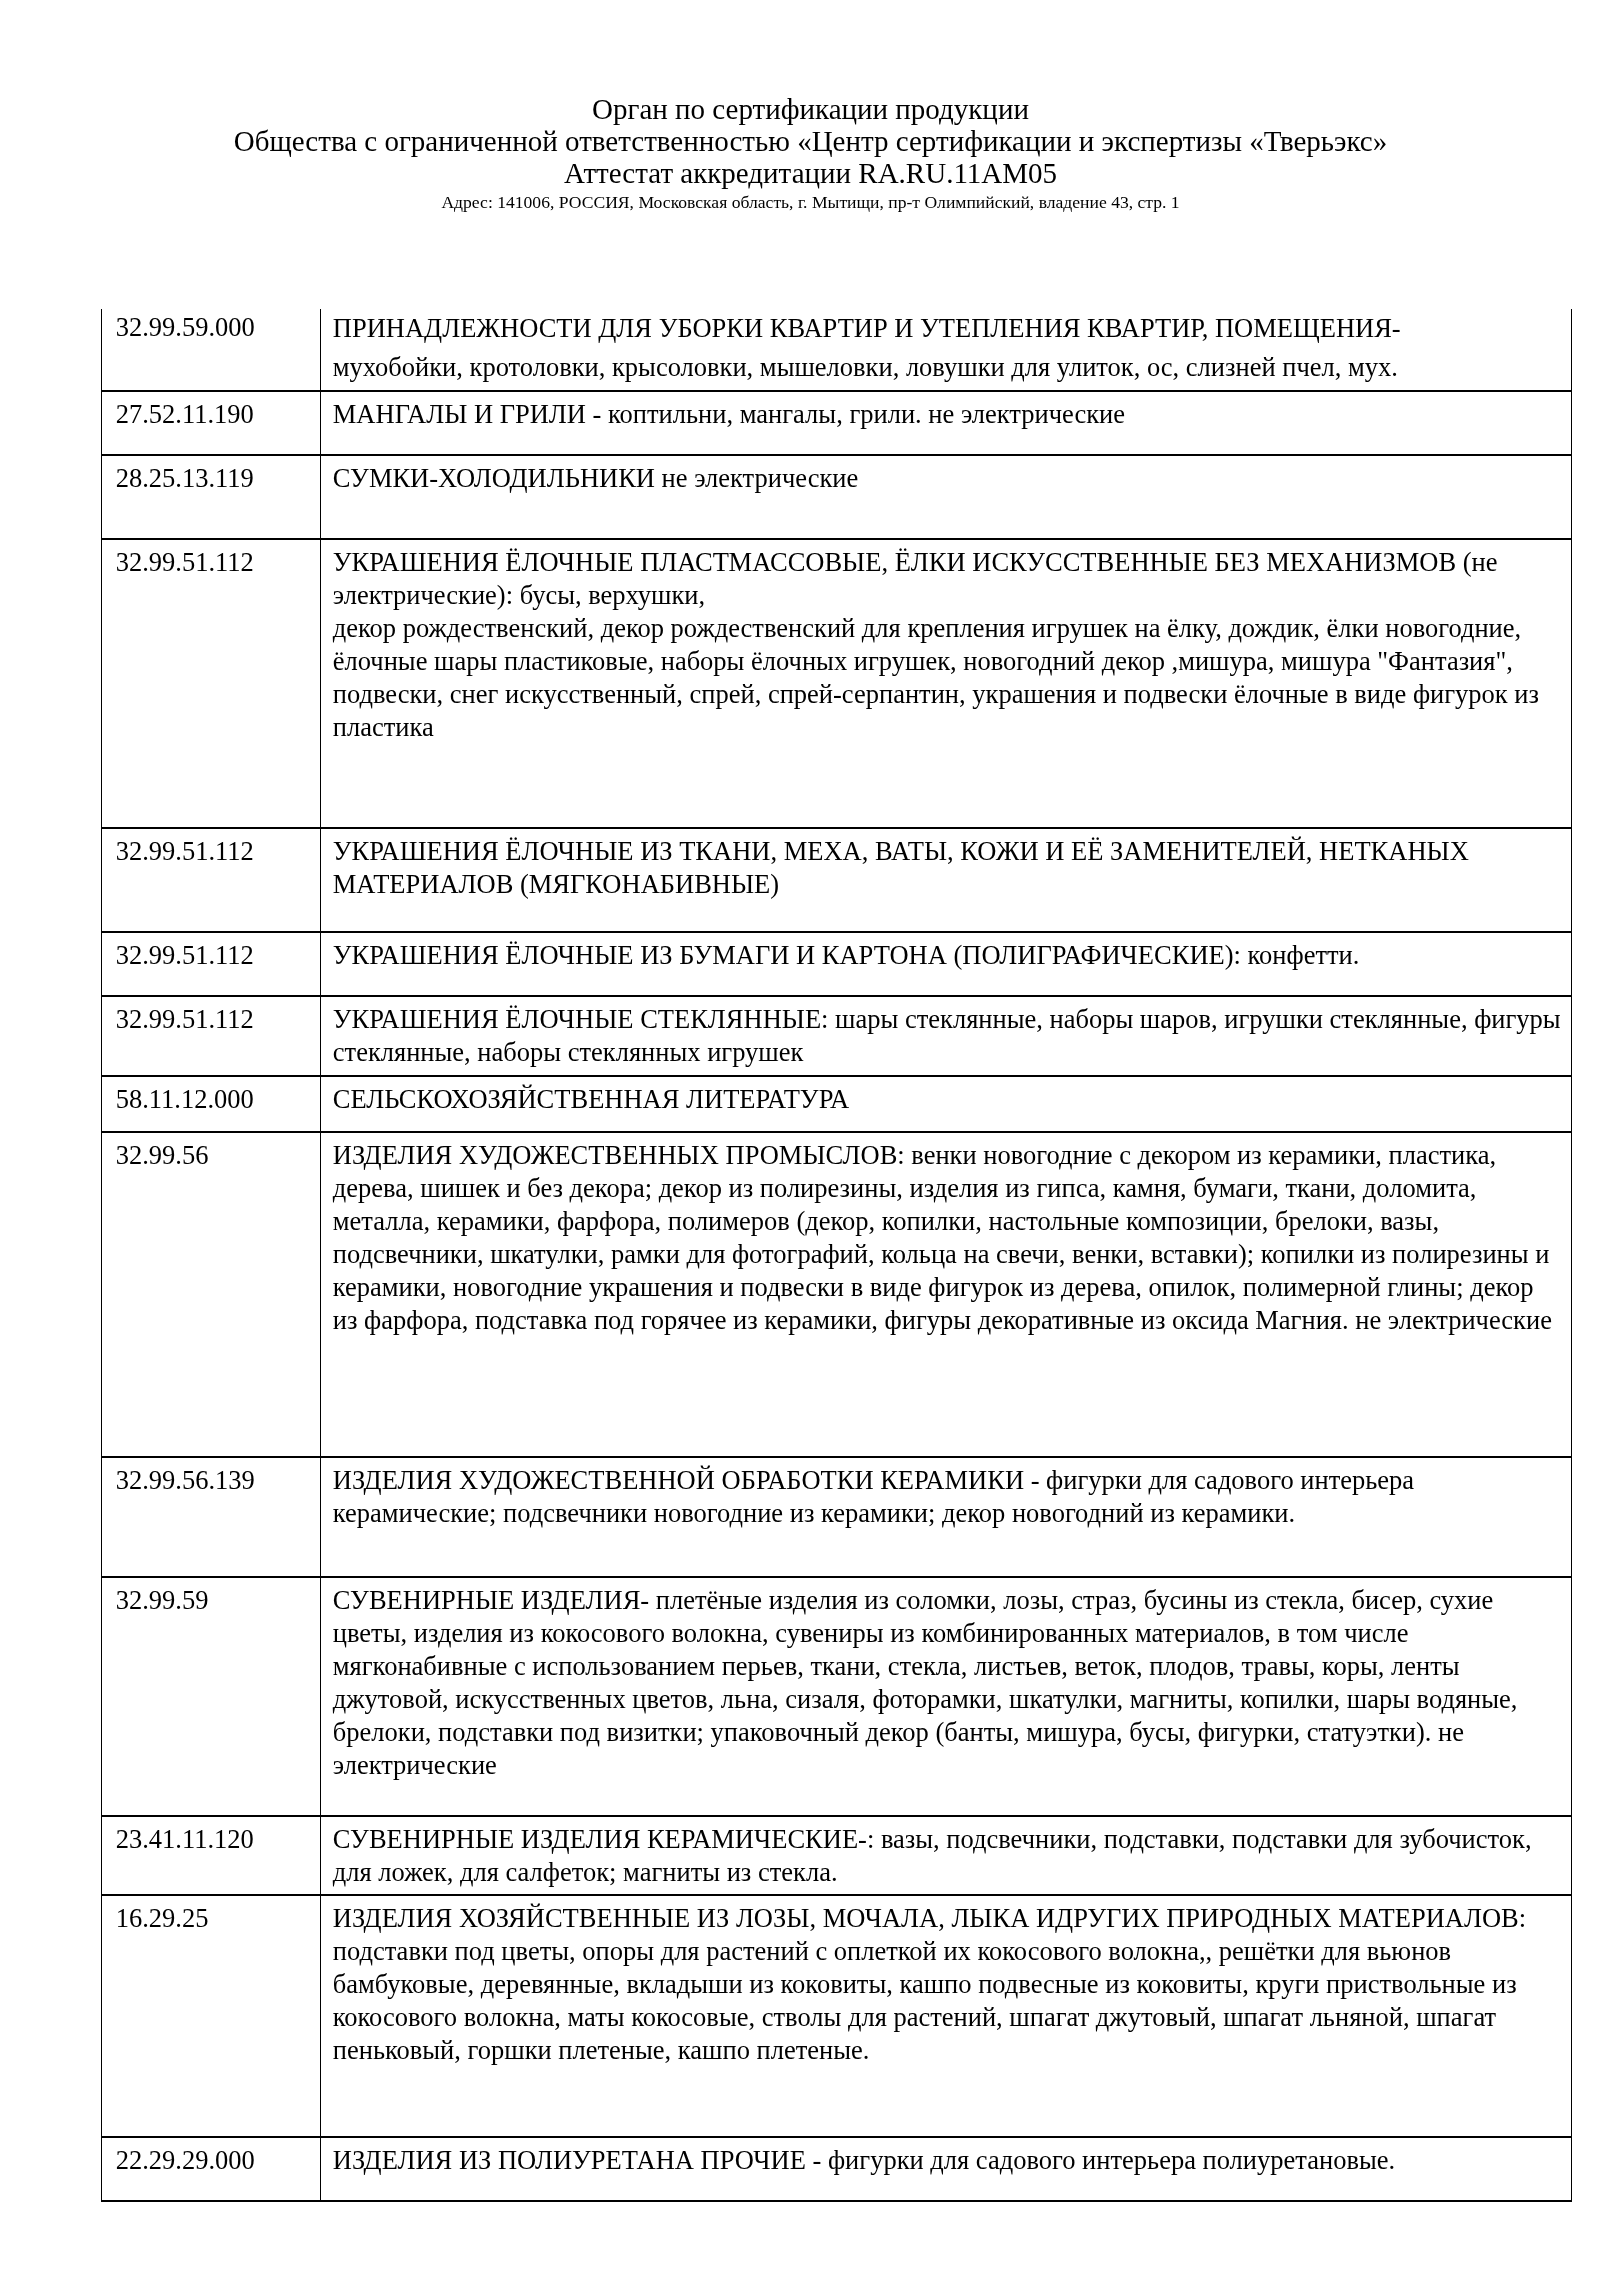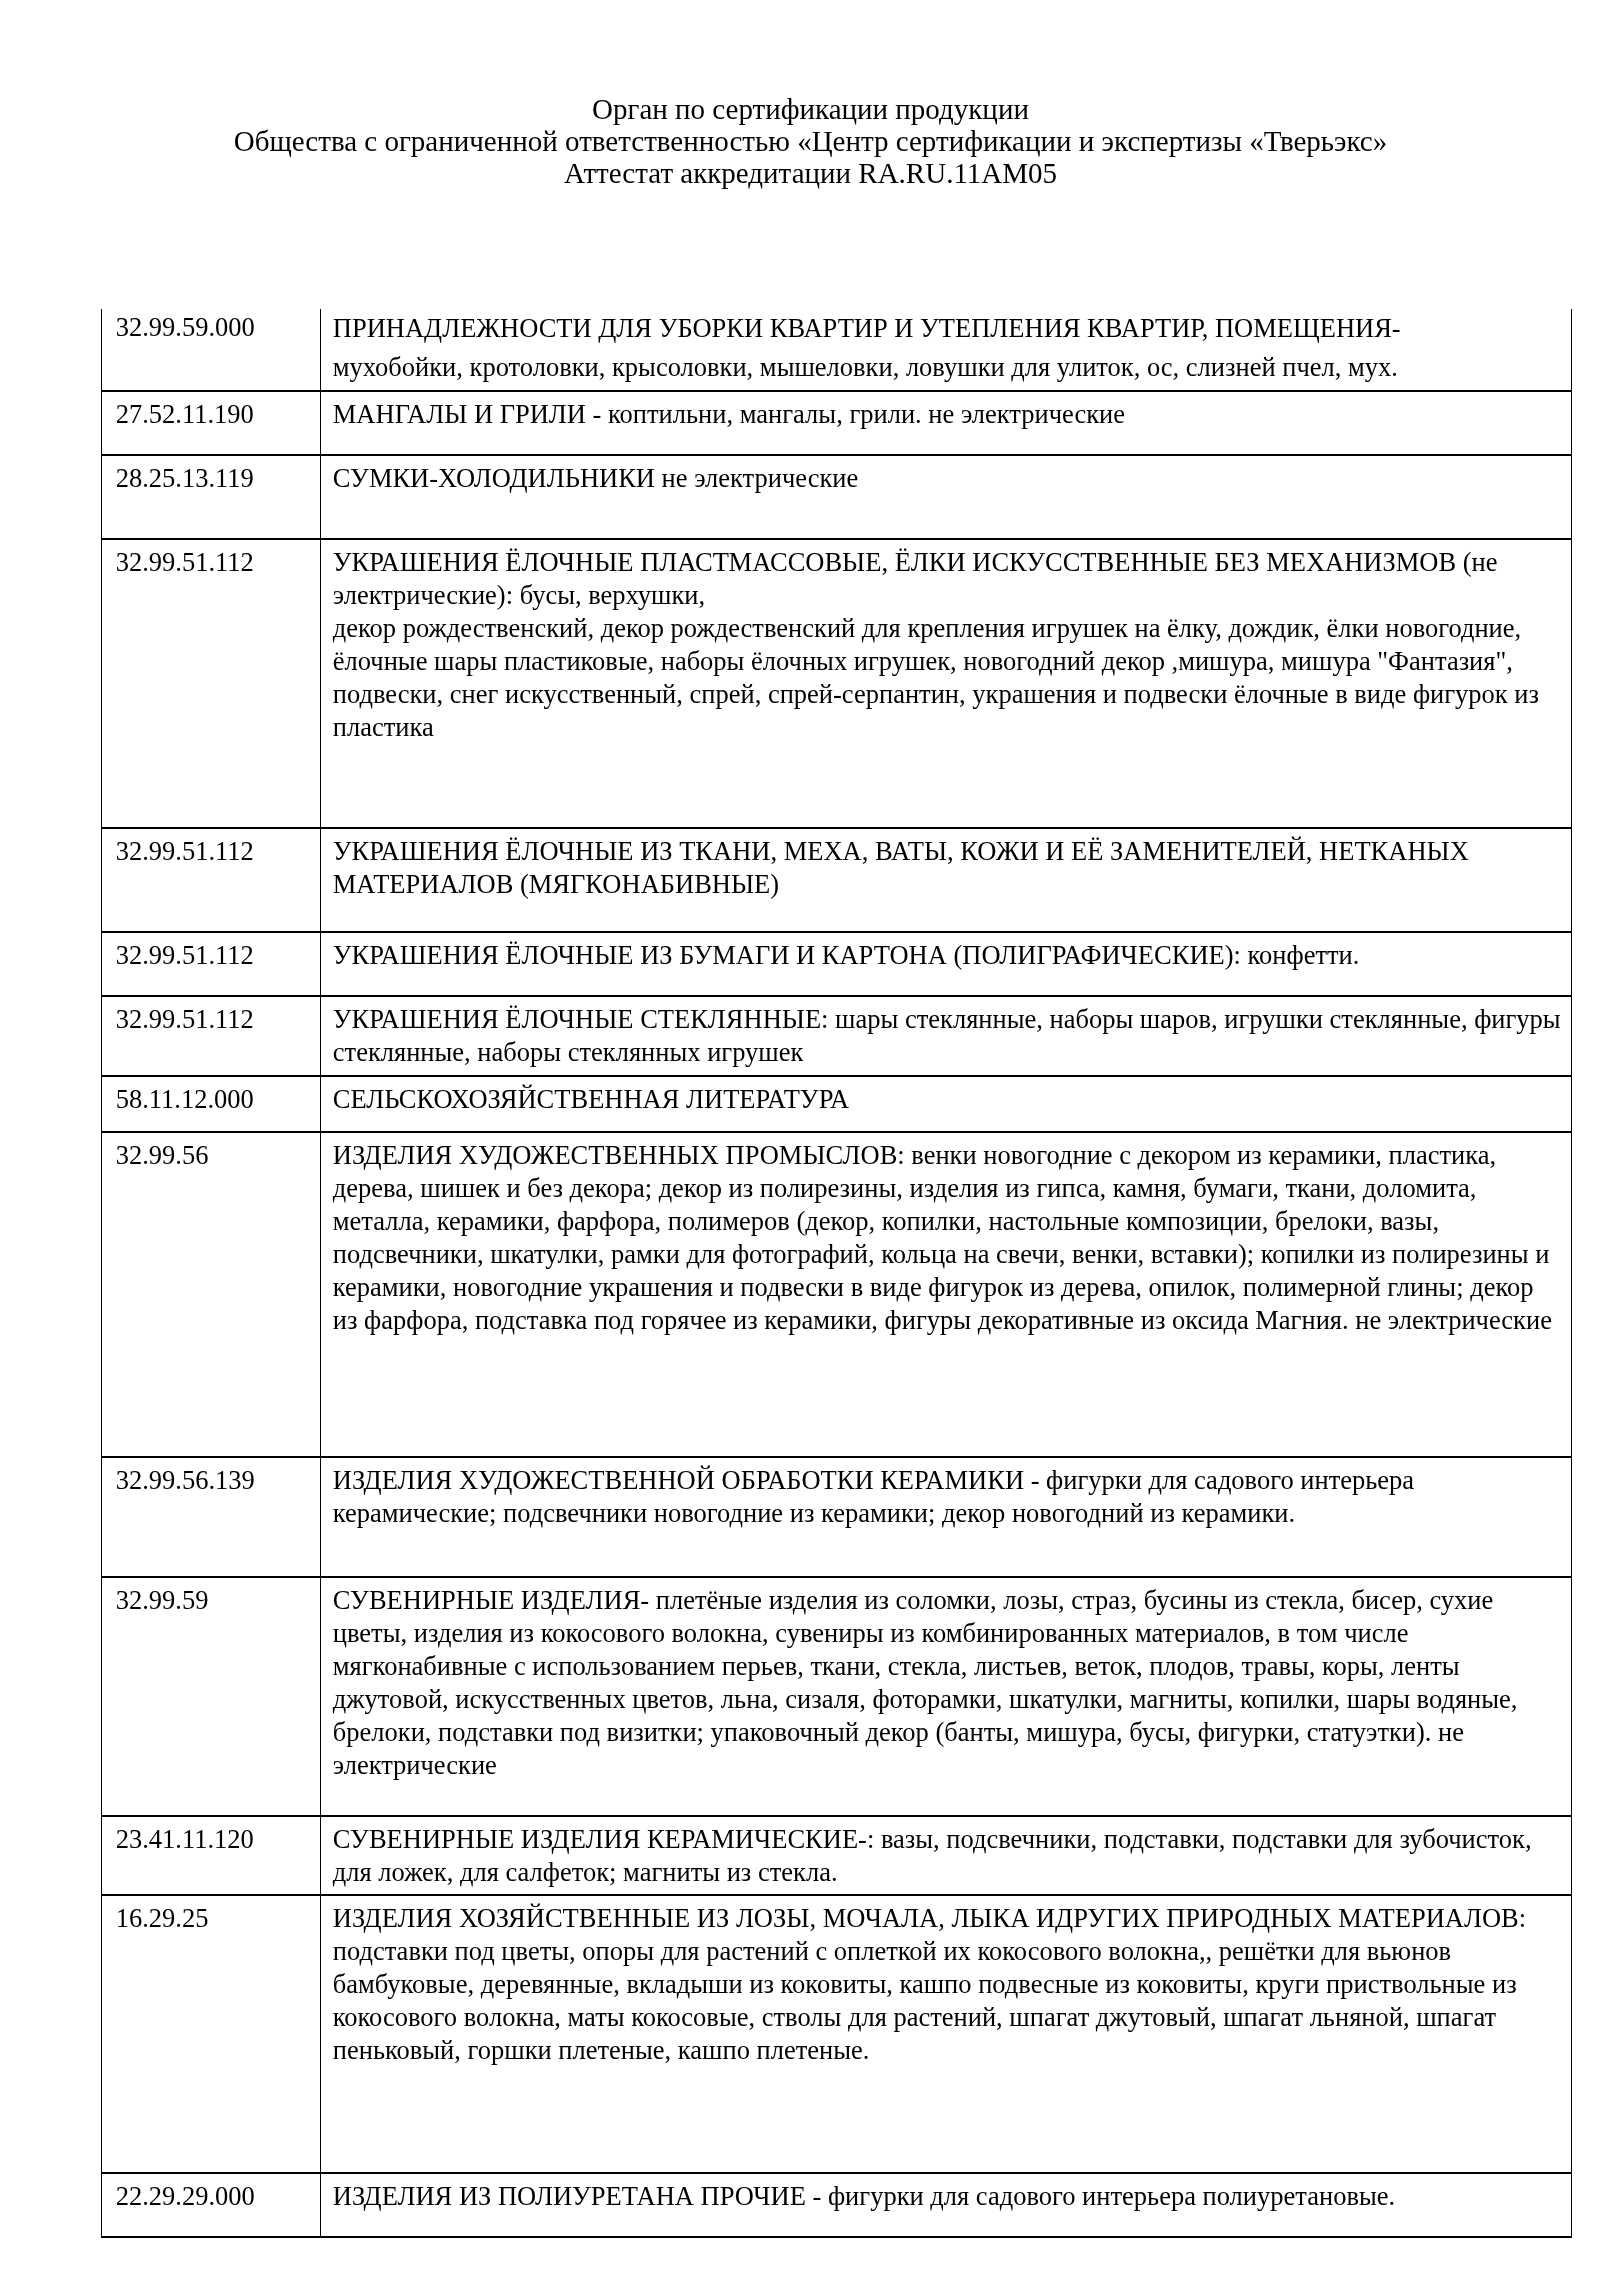--- a/index.html
+++ b/index.html
@@ -11,31 +11,32 @@
   table.cert { position: absolute; left: 101px; top: 309px; width: 1471px;
                border-collapse: collapse; table-layout: fixed; }
   table.cert td { border: 1.5px solid #000; vertical-align: top; padding: 0; }
   table.cert tr:first-child td { border-top: none; }
   table.cert tr { border-bottom: 2.9px solid #000; }
   td.code { width: 219px; font-size: 26.5px; line-height: 33px; padding: 5.9px 0 0 13.7px !important; box-sizing: border-box; white-space: nowrap; }
   td.desc { font-size: 26.5px; line-height: 33px; padding: 5.9px 9.8px 0 11.8px !important; box-sizing: border-box; }
   .r0 { height: 82px; } .r1 { height: 64px; } .r2 { height: 84px; margin-top: 31px; } .r3 { height: 65px; }
   .r4 { height: 289px; } .r5 { height: 104px; } .r6 { height: 64px; } .r7 { height: 80px; }
   .r8 { height: 56px; } .r9 { height: 325px; } .r10 { height: 120px; } .r11 { height: 239px; }
-  .r12 { height: 79px; } .r13 { height: 278px; } .r14 { height: 64px; }
+  .r12 { height: 79px; } .r13 { height: 242px; } .r14 { height: 64px; }
   .r0 td.desc { line-height: 39px; padding-top: 0 !important; }
   .r0 td.code { padding-top: 2px !important; }
 </style>
 </head>
 <body>
 
 <div class="header">
   <div class="h-line">Орган по сертификации продукции</div>
   <div class="h-line">Общества с ограниченной ответственностью «Центр сертификации и экспертизы «Тверьэкс»</div>
   <div class="h-line">Аттестат аккредитации RA.RU.11АМ05</div>
+  <div class="h-addr">Адрес: 141006, РОССИЯ, Московская область, г. Мытищи, пр-т Олимпийский, владение 43, стр. 1</div>
 </div>
 
 <table class="cert">
   <colgroup>
       <col style="width:219px">
       <col>
     </colgroup>
   <tbody id="rows">
   <tr class="r0">
     <td class="code">32.99.59.000</td>

